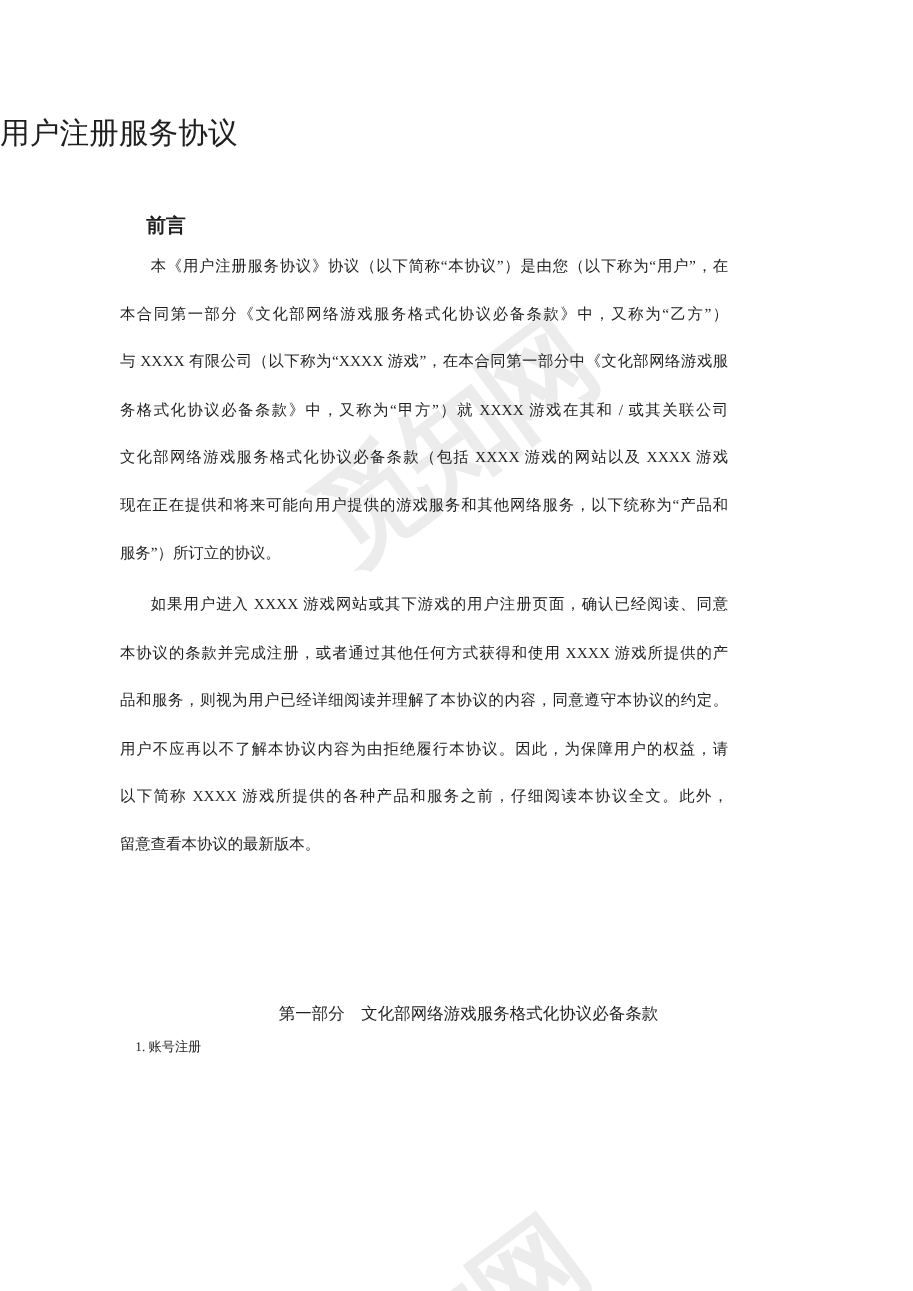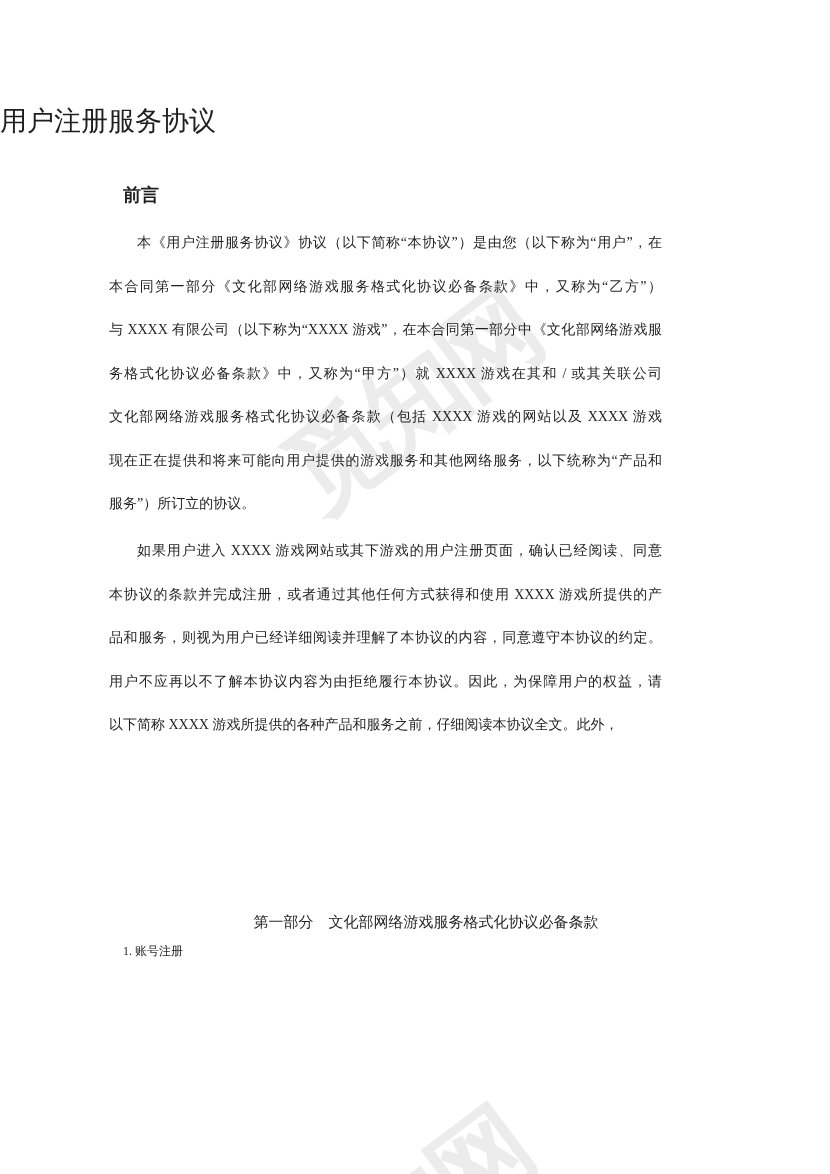--- a/index.html
+++ b/index.html
@@ -42,21 +42,21 @@
     text-align: left;
     font-size: 27px;
     line-height: 30px;
     font-weight: normal;
     z-index: 1;
   }
   .preface-heading {
     position: absolute;
     top: 185px;
     left: 123px;
-    margin: 0;
+    margin: 10px;
     font-size: 18px;
     line-height: 20px;
     font-weight: bold;
     z-index: 1;
   }
   .para {
     position: absolute;
     left: 109px;
     width: 553px;
     font-size: 14px;
@@ -118,19 +118,20 @@
       <div class="line">现在正在提供和将来可能向用户提供的游戏服务和其他网络服务，以下统称为“产品和</div>
       <div class="line">服务”）所订立的协议。</div>
     </div>
 
   <div class="para para-2">
       <div class="line">如果用户进入 XXXX 游戏网站或其下游戏的用户注册页面，确认已经阅读、同意</div>
       <div class="line">本协议的条款并完成注册，或者通过其他任何方式获得和使用 XXXX 游戏所提供的产</div>
       <div class="line">品和服务，则视为用户已经详细阅读并理解了本协议的内容，同意遵守本协议的约定。</div>
       <div class="line">用户不应再以不了解本协议内容为由拒绝履行本协议。因此，为保障用户的权益，请</div>
       <div class="line">以下简称 XXXX 游戏所提供的各种产品和服务之前，仔细阅读本协议全文。此外，</div>
+      <div class="line">留意查看本协议的最新版本。</div>
     </div>
 
   <h3 class="part-heading">第一部分　文化部网络游戏服务格式化协议必备条款</h3>
 
   <h4 class="clause-heading">1. 账号注册</h4>
 
 </div>
 
 </body></html>

